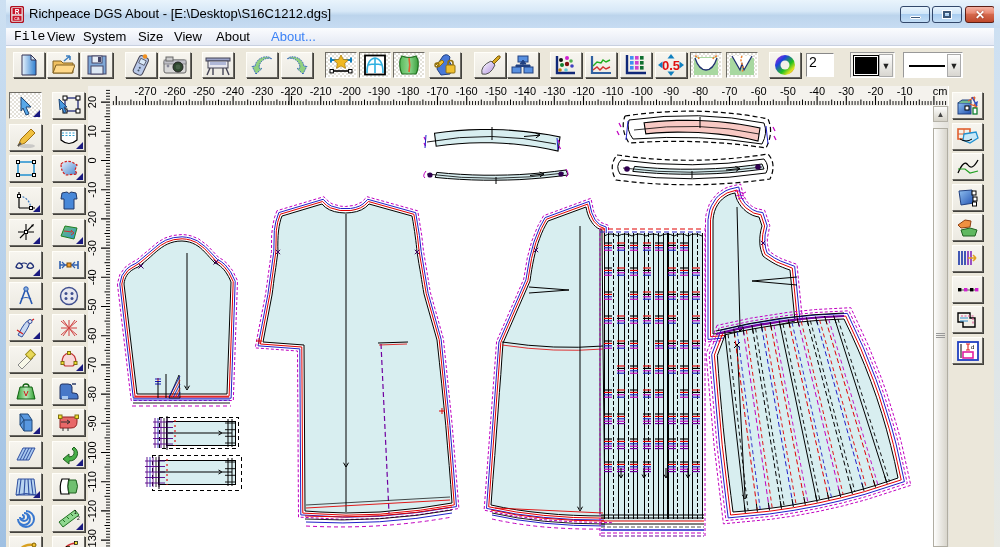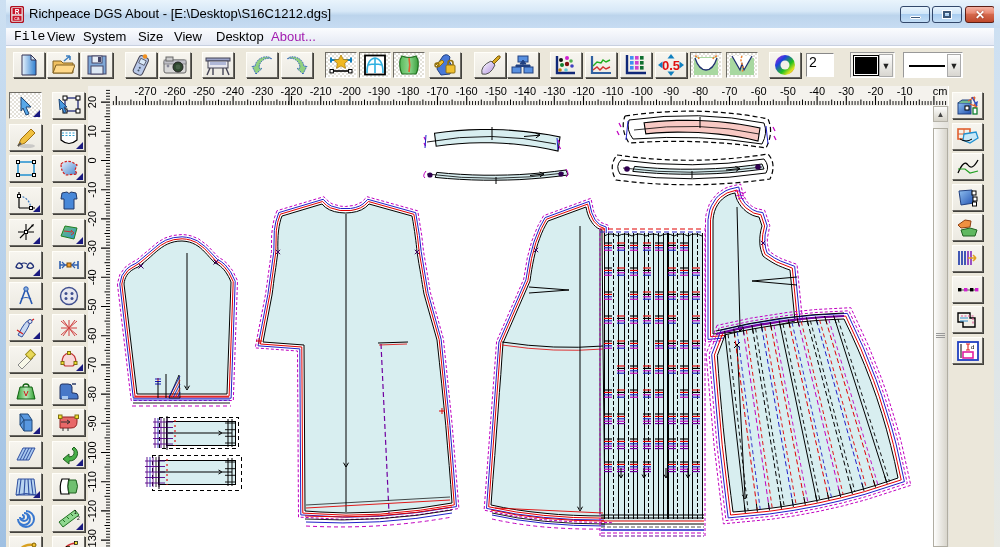--- a/index.html
+++ b/index.html
@@ -20,22 +20,22 @@
 <div style="position:absolute;left:10px;top:4px;width:8px;height:7px;border:2px solid #3d5777;outline:1px solid #fff;background:transparent"></div>
   </div>
 <div style="position:absolute;left:965px;top:6px;width:30px;height:17px;border:1px solid #5c1f16;border-radius:3px;background:linear-gradient(#f5b3a4 0%,#e98972 40%,#d4684c 50%,#c0492c 100%);color:#fff;text-align:center;font-weight:bold;font-size:12px;line-height:16px;font-family:'Liberation Sans';text-shadow:0 0 2px #7a2415">✕</div>
 
 <div style="position:absolute;left:6px;top:28px;width:988px;height:18px;background:linear-gradient(#fbfcfe,#e4e9f4);border-bottom:1px solid #c8d0e0"></div>
 <span style="position:absolute;left:14px;top:29px;font-size:13px;color:#000;font-family:Liberation Mono, monospace">File</span>
 <span style="position:absolute;left:47px;top:29px;font-size:13px;color:#000;font-family:'Liberation Sans'">View</span>
 <span style="position:absolute;left:83px;top:29px;font-size:13px;color:#000;font-family:'Liberation Sans'">System</span>
 <span style="position:absolute;left:138px;top:29px;font-size:13px;color:#000;font-family:Liberation Sans, sans-serif">Size</span>
 <span style="position:absolute;left:174px;top:29px;font-size:13px;color:#000;font-family:'Liberation Sans'">View</span>
-<span style="position:absolute;left:216px;top:29px;font-size:13px;color:#000;font-family:'Liberation Sans'">Desktop</span>
-<span style="position:absolute;left:271px;top:29px;font-size:13px;color:#a21caf;font-family:'Liberation Sans'">About...</span>
+<span style="position:absolute;left:216px;top:29px;font-size:13px;color:#000;font-family:'Liberation Sans'">About</span>
+<span style="position:absolute;left:271px;top:29px;font-size:13px;color:#3b82f6;font-family:'Liberation Sans'">About...</span>
 
 <div style="position:absolute;left:6px;top:47px;width:988px;height:39px;background:#ebe7da;border-top:1px solid #fff"></div>
 <div style="position:absolute;left:13px;top:52px;width:32px;height:26px;border-top:1px solid #fffef9;border-left:1px solid #fffef9;border-bottom:1px solid #686660;border-right:1px solid #686660;background:linear-gradient(#f7f5ef,#eceae2);box-shadow:1px 1px 0 #42413c;">
     <svg width="22" height="22" viewBox="0 0 22 22" style="position:absolute;left:50%;top:50%;transform:translate(-50%,-50%)">
       <path d="M4,1 H13 L18,6 V21 H4 Z" fill="url(#gpage)" stroke="#335" stroke-width="1"></path>
       <path d="M13,1 L13,6 H18 Z" fill="#cfe4f6" stroke="#335" stroke-width="1"></path>
       <defs>
         <linearGradient id="gpage" x1="0" y1="0" x2="1" y2="0">
           <stop offset="0" stop-color="#e8f3fc"></stop>
           <stop offset="1" stop-color="#2f7fd0"></stop>

